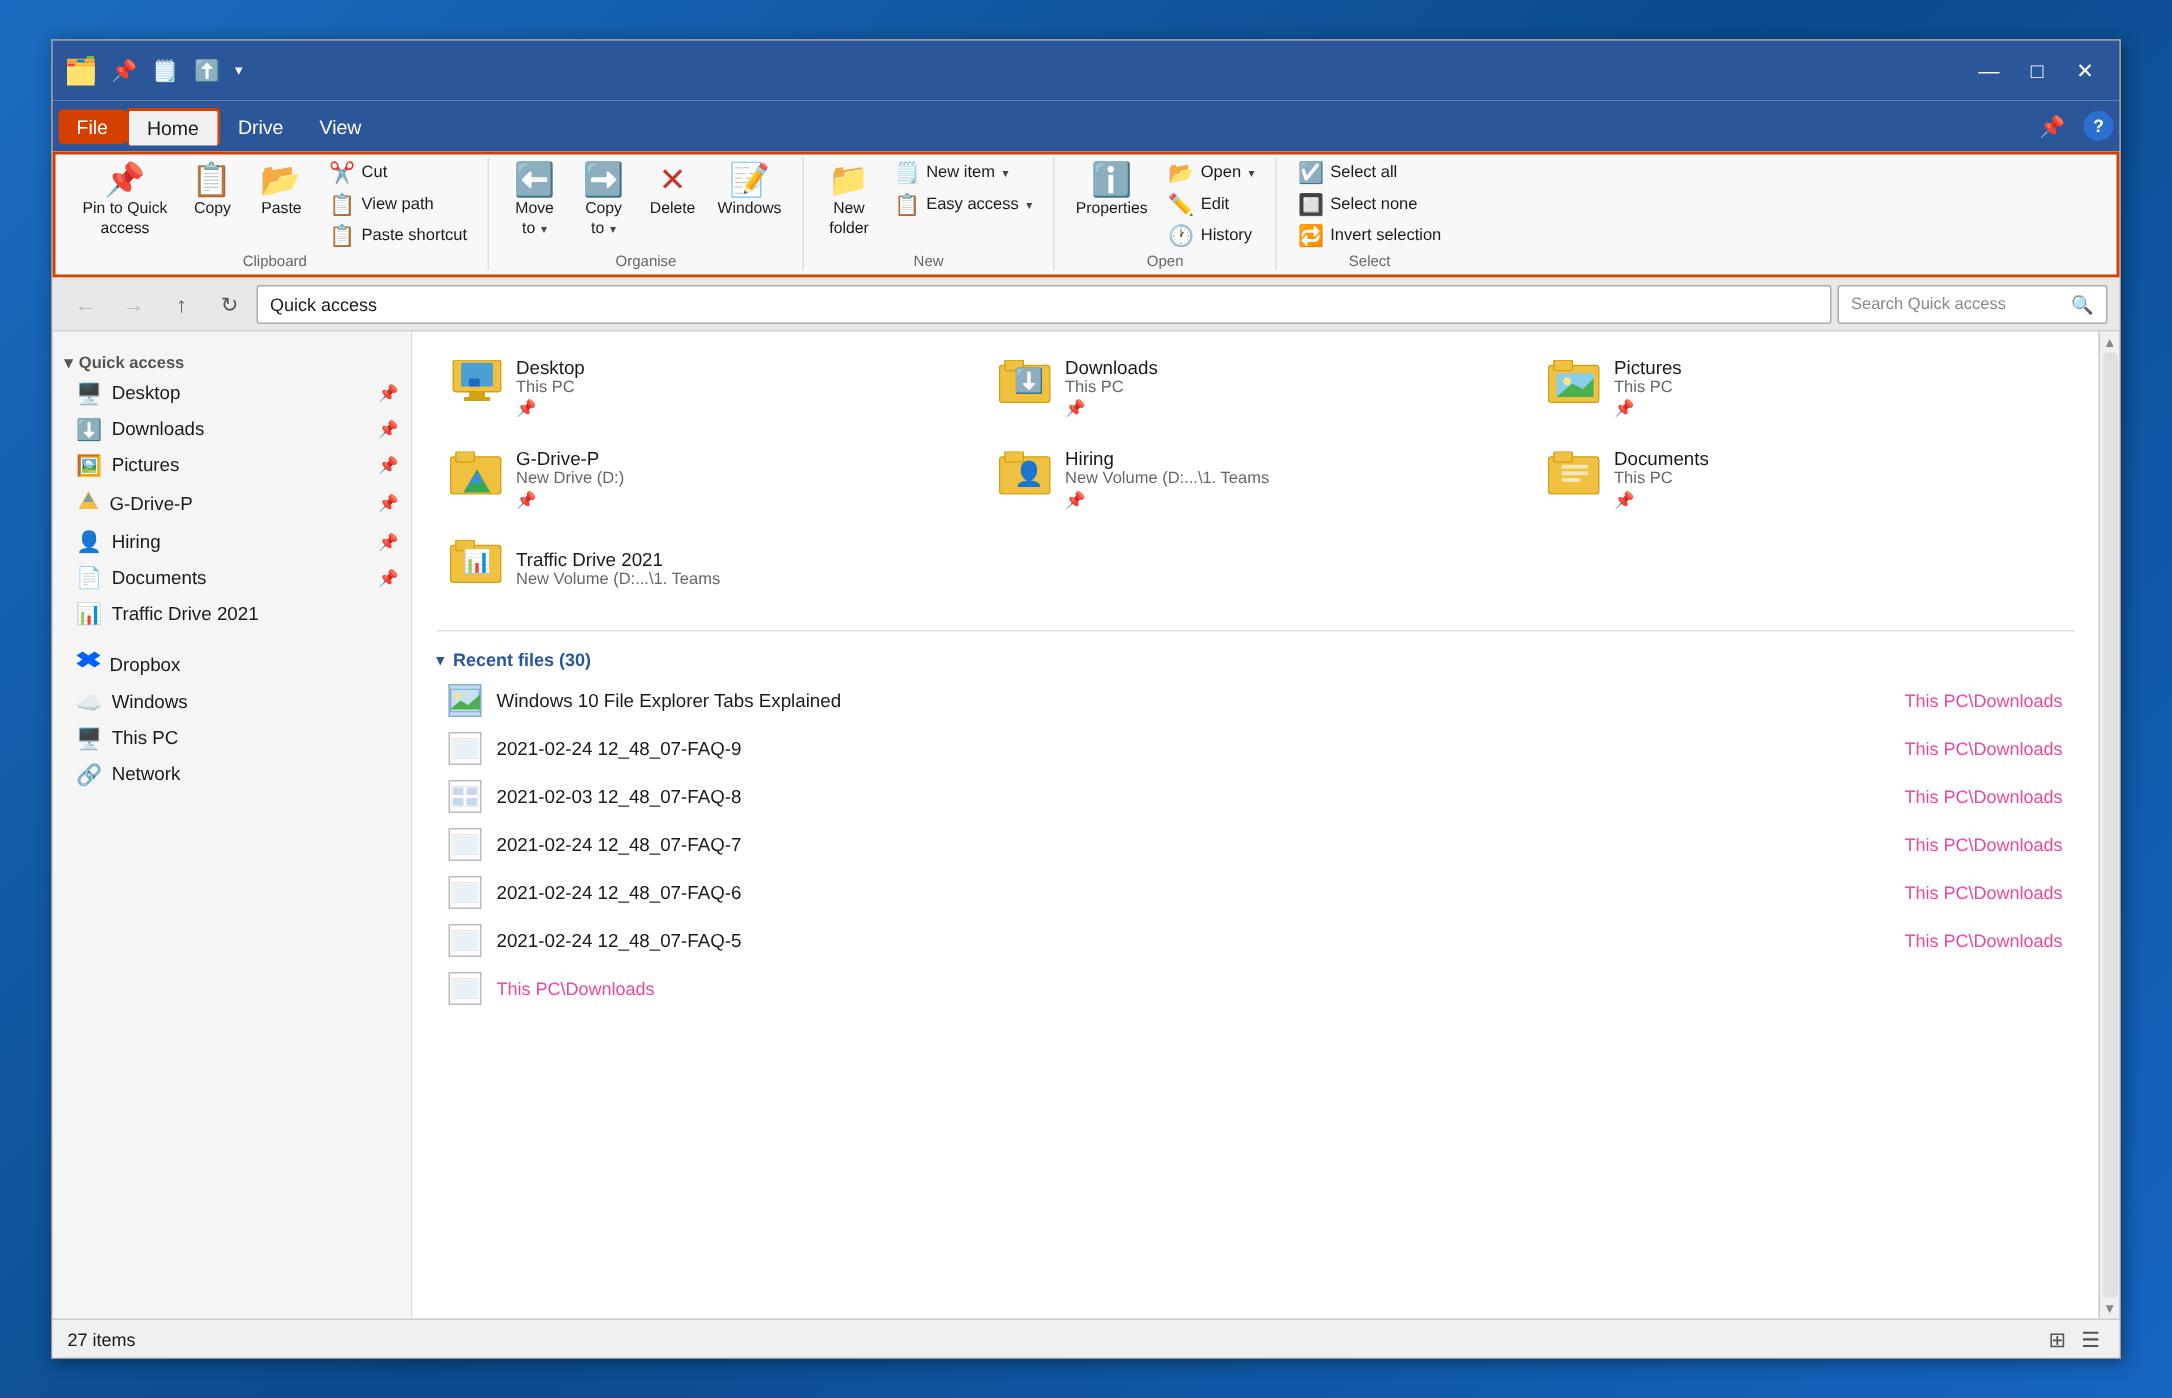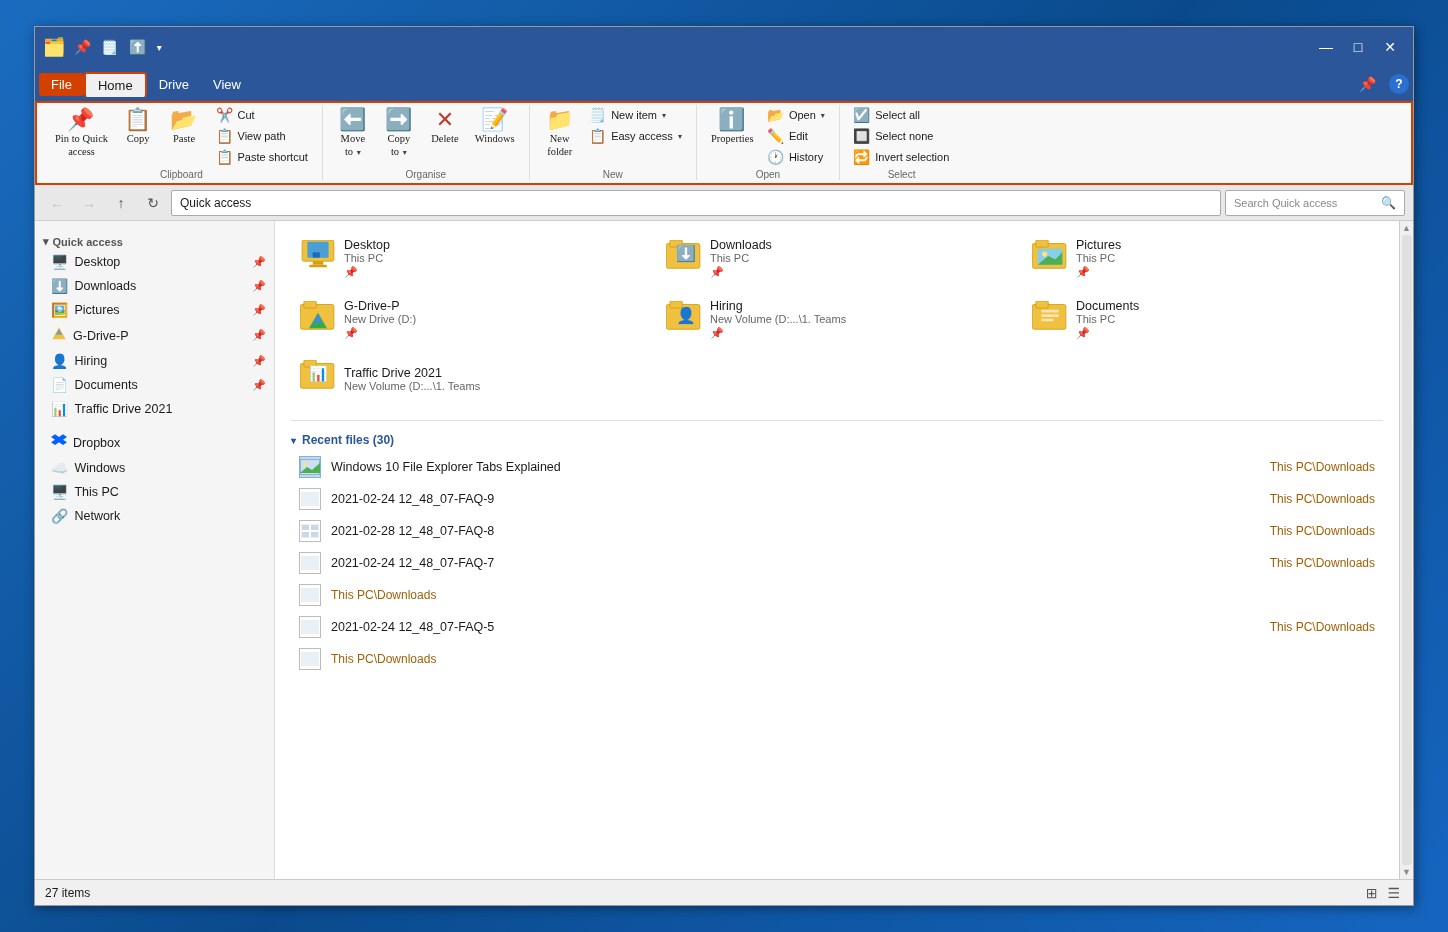--- a/index.html
+++ b/index.html
@@ -133,21 +133,20 @@
       text-align: center;
     }
     .ribbon-btn .rb-icon {
       font-size: 22px;
       line-height: 1;
       margin-bottom: 2px;
     }
     .ribbon-btn .rb-label {
       font-size: 10.5px;
       line-height: 1.2;
-      font-family: Liberation Serif, serif;
     }
     .ribbon-btn-small {
       display: flex;
       align-items: center;
       gap: 4px;
       padding: 2px 6px;
       cursor: pointer;
       border-radius: 3px;
       font-size: 11px;
       color: #1a1a1a;
@@ -318,21 +317,21 @@
     .recent-item {
       display: flex;
       align-items: center;
       padding: 5px 8px;
       border-radius: 3px;
       cursor: pointer;
       gap: 10px;
     }
     .recent-icon { width: 24px; height: 24px; flex-shrink: 0; }
     .recent-name { flex: 1; font-size: 12.5px; color: #1a1a1a; }
-    .recent-path { font-size: 12px; color: #a16207; text-align: center; }
+    .recent-path { font-size: 12px; color: #ec4899; text-align: center; }
 
     
     .sidebar::-webkit-scrollbar { width: 8px; }
     .sidebar::-webkit-scrollbar-track { background: #f0f0f0; }
     .sidebar::-webkit-scrollbar-thumb { background: #bbb; border-radius: 4px; }
     .content::-webkit-scrollbar { width: 10px; }
     .content::-webkit-scrollbar-track { background: #f0f0f0; }
     .content::-webkit-scrollbar-thumb { background: #bbb; border-radius: 4px; }
 
     
@@ -782,21 +781,21 @@
         <div class="recent-item">
           <div class="recent-icon file-img-icon" style="background:white;border:1px solid #bbb;">
             <svg width="18" height="14" viewBox="0 0 18 14">
                 <rect width="18" height="14" fill="white" stroke="#ddd"></rect>
                 <rect x="1" y="1" width="7" height="5" fill="#c8d8e8"></rect>
                 <rect x="10" y="1" width="7" height="5" fill="#c8d8e8"></rect>
                 <rect x="1" y="8" width="7" height="5" fill="#c8d8e8"></rect>
                 <rect x="10" y="8" width="7" height="5" fill="#c8d8e8"></rect>
               </svg>
           </div>
-          <span class="recent-name">2021-02-28 12_48_07-FAQ-8</span>
+          <span class="recent-name">2021-02-03 12_48_07-FAQ-8</span>
           <span class="recent-path">This PC\Downloads</span>
         </div>
 
         <div class="recent-item">
           <div class="recent-icon file-img-icon" style="background:white;border:1px solid #bbb;">
             <svg width="18" height="14" viewBox="0 0 18 14">
                 <rect width="18" height="14" fill="white" stroke="#ddd"></rect>
                 <rect x="1" y="1" width="16" height="12" fill="#e8f0f8"></rect>
               </svg>
           </div>
@@ -804,20 +803,21 @@
           <span class="recent-path">This PC\Downloads</span>
         </div>
 
         <div class="recent-item">
           <div class="recent-icon file-img-icon" style="background:white;border:1px solid #bbb;">
             <svg width="18" height="14" viewBox="0 0 18 14">
                 <rect width="18" height="14" fill="white" stroke="#ddd"></rect>
                 <rect x="1" y="1" width="16" height="12" fill="#e8f0f8"></rect>
               </svg>
           </div>
+          <span class="recent-name">2021-02-24 12_48_07-FAQ-6</span>
           <span class="recent-path">This PC\Downloads</span>
         </div>
 
         <div class="recent-item">
           <div class="recent-icon file-img-icon" style="background:white;border:1px solid #bbb;">
             <svg width="18" height="14" viewBox="0 0 18 14">
                 <rect width="18" height="14" fill="white" stroke="#ddd"></rect>
                 <rect x="1" y="1" width="16" height="12" fill="#e8f0f8"></rect>
               </svg>
           </div>

